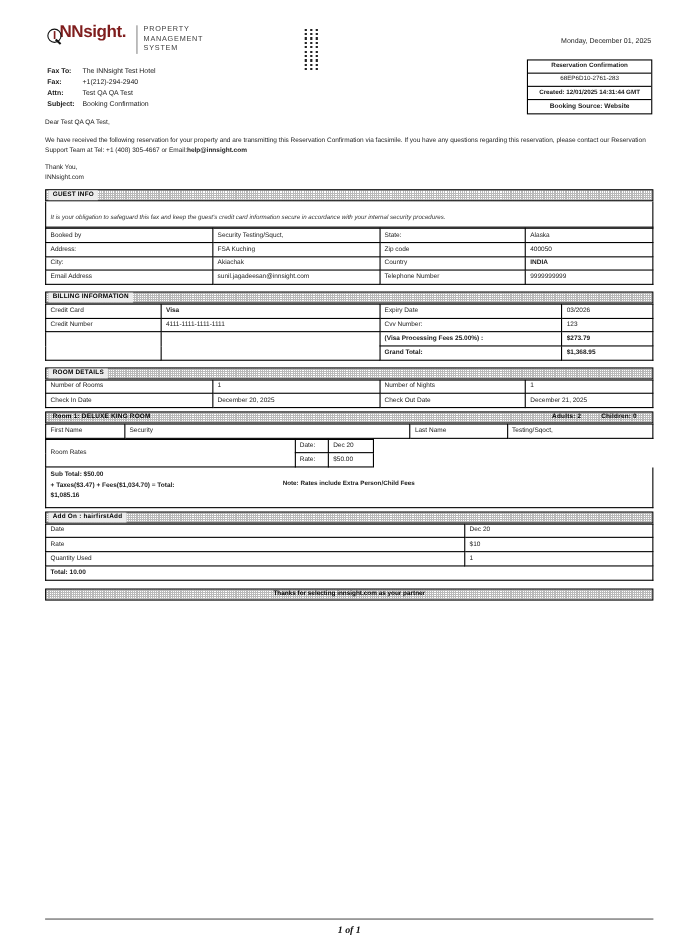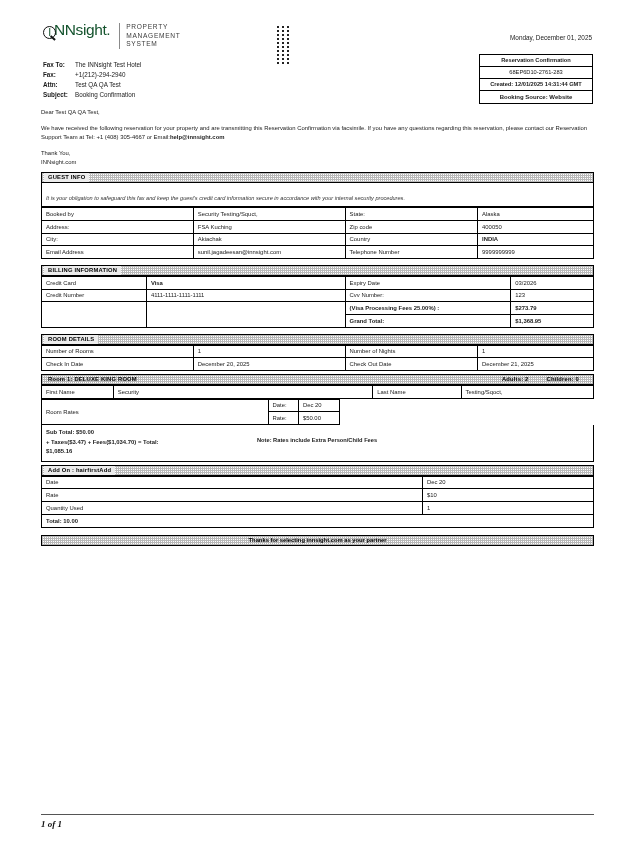--- a/index.html
+++ b/index.html
@@ -32,23 +32,23 @@
     height: 92px;
   }
   .logo-block {
     position: absolute;
     left: 2px; top: 8px;
     display: flex;
     align-items: flex-start;
   }
   .logo-mark {
     font-size: 15.5px;
-    font-weight: normal;
+    font-weight: bold;
     letter-spacing: -0.4px;
-    color: #14532d;
+    color: #7f1d1d;
     line-height: 1;
     position: relative;
     padding-right: 3px;
   }
   .logo-mark .circled {
     display: inline-block;
     border: 1.6px solid #111;
     border-radius: 50%;
     width: 13px; height: 13px;
     line-height: 10px;
@@ -225,23 +225,23 @@
   }
   .footer-bar span {
     font-size: 5.8px;
     font-weight: bold;
     color: #000;
   }
 
   
   .page-footer {
     position: absolute;
-    left: 41px; bottom: 28px;
+    left: 41px; bottom: 7px;
     width: 553px;
-    text-align: left;
+    text-align: center;
   }
   .page-footer .rule {
     height: 1px;
     background: #555;
     margin-bottom: 4px;
   }
   .page-footer .num {
     font-size: 9px;
     font-style: italic;
     font-weight: bold;

